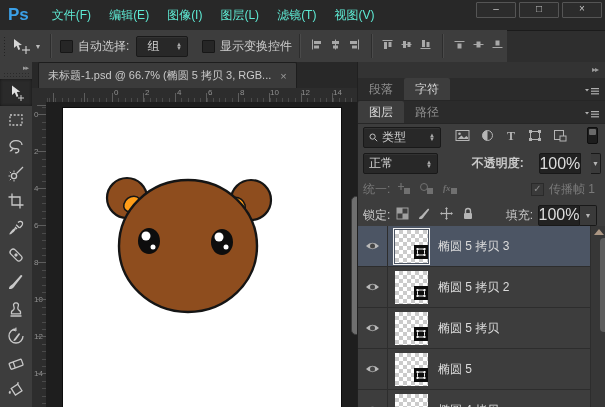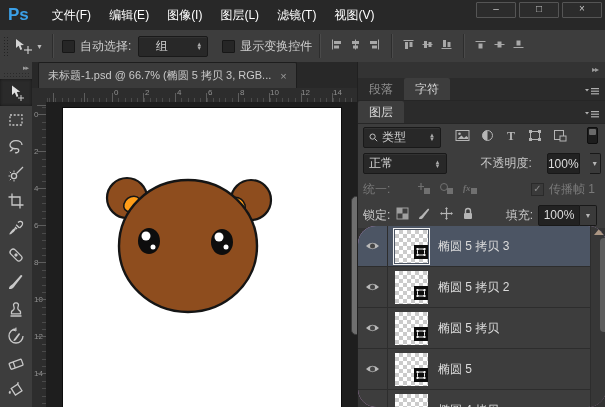--- a/index.html
+++ b/index.html
@@ -5,25 +5,25 @@
   html,body{margin:0;padding:0;}
   body{
     width:605px;height:407px;position:relative;overflow:hidden;
     background:#2e2e2e;
     font-family:"Liberation Sans","DejaVu Sans",sans-serif;
     -webkit-font-smoothing:antialiased;
   }
   
   .menubar{position:absolute;left:0;top:0;width:605px;height:30px;background:#282828;border-bottom:1px solid #1b1b1b;display:flex;align-items:center;}
   .ps-logo{margin-left:8px;margin-right:14px;color:#3ba0e8;font-weight:bold;font-size:17px;}
-  .menu-item{color:#ffffff;font-size:12px;padding:0 9px;line-height:30px;white-space:nowrap;}
+  .menu-item{color:#5eead4;font-size:12px;padding:0 9px;line-height:30px;white-space:nowrap;}
   .win-controls{position:absolute;right:3px;top:2px;display:flex;gap:3px;}
   .win-btn{width:38px;height:14px;border:1px solid #555;background:#2c2c2c;color:#c3c3c3;font-size:10px;line-height:12px;text-align:center;border-radius:1px;}
   
-  .optionsbar{position:absolute;left:0;top:30px;width:605px;height:32px;background:#3d3d3d;border-bottom:1px solid #232323;display:flex;align-items:center;}
+  .optionsbar{position:absolute;left:0;top:30px;width:507px;height:32px;background:#3d3d3d;border-bottom:1px solid #232323;display:flex;align-items:center;}
   .grip-v{width:5px;height:20px;margin:0 4px 0 3px;background-image:radial-gradient(#232323 30%,transparent 32%);background-size:3px 3px;}
   .opt-sep{width:1px;height:24px;background:#2d2d2d;box-shadow:1px 0 0 #4a4a4a;margin:0 7px;}
   .checkbox{width:11px;height:11px;background:#262626;border:1px solid #171717;border-radius:1px;margin:0 5px 0 2px;flex:none;}
   .opt-label{color:#cccccc;font-size:12px;white-space:nowrap;}
   .combo{height:19px;background:#282828;border:1px solid #191919;border-radius:2px;color:#d2d2d2;font-size:12px;display:flex;align-items:center;padding:0 5px;box-shadow:inset 0 1px 0 rgba(255,255,255,.05);}
   .updown{display:flex;flex-direction:column;line-height:4px;font-size:6px;color:#aaa;margin-left:auto;padding-left:6px;}
   .align-icon{margin:0 3px;flex:none;}
   .tool-drop{font-size:7px;color:#bbb;margin:0 2px;}
   
   .toolspanel{position:absolute;left:0;top:62px;width:32px;height:345px;background:#3d3d3d;border-right:1px solid #262626;}
@@ -60,30 +60,30 @@
   .ptab.active{background:#3d3d3d;color:#d8d8d8;border-radius:2px 2px 0 0;}
   .pmenu{margin-left:auto;margin-right:7px;}
   .prow{display:flex;align-items:center;padding:0 5px;background:#3d3d3d;position:relative;}
   .filter-row{height:26px;}
   .kind-combo{width:66px;}
   .filter-icons{display:flex;align-items:center;gap:11px;margin-left:14px;}
   .blend-row{height:27px;gap:10px;}
   .blend-combo{width:110px;}
   .plabel{color:#c9c9c9;font-size:12px;white-space:nowrap;}
   .plabel.dim{color:#7a7a7a;}
-  .val-box{width:40px;height:19px;background:#222222;border:1px solid #181818;border-radius:2px 0 0 2px;color:#dddddd;font-size:12px;display:flex;align-items:center;justify-content:center;}
+  .val-box{width:40px;height:19px;background:#222222;border:1px solid #181818;border-radius:2px 0 0 2px;color:#dddddd;font-size:16px;display:flex;align-items:center;justify-content:center;}
   .val-btn{width:16px;height:19px;background:#3a3a3a;border:1px solid #181818;border-left:none;border-radius:0 2px 2px 0;color:#b5b5b5;font-size:7px;display:flex;align-items:center;justify-content:center;}
-  .unify-row{height:25px;gap:20px;}
+  .unify-row{height:25px;}
   .unify-icons{display:flex;gap:8px;margin-left:6px;opacity:.55;font-weight:bold;}
   .prop-group{margin-left:auto;display:flex;align-items:center;gap:5px;margin-right:6px;}
   .dim-check{width:11px;height:11px;background:#3a3a3a;border:1px solid #2a2a2a;color:#8a8a8a;font-size:10px;line-height:10px;text-align:center;}
   .lock-row{height:26px;}
   .lock-icons{display:flex;gap:9px;margin-left:6px;align-items:center;}
   .fill-group{margin-left:auto;display:flex;align-items:center;margin-right:4px;gap:5px;}
-  .layers-list{position:absolute;left:0;right:0;top:164px;bottom:0;background:#f0abfc;overflow:hidden;border-radius:18px;}
+  .layers-list{position:absolute;left:0;right:0;top:164px;bottom:0;background:#f0abfc;overflow:hidden;}
   .layer-row{height:40px;border-bottom:1px solid #2d2d2d;display:flex;align-items:center;background:#3d3d3d;}
   .layer-row.selected{background:#4c5564;}
   .eye-cell{width:29px;align-self:stretch;border-right:1px solid #2d2d2d;display:flex;align-items:center;justify-content:center;flex:none;}
   .thumb{width:33px;height:33px;margin-left:7px;position:relative;flex:none;
     background-color:#fff;
     background-image:linear-gradient(45deg,#cbcbcb 25%,transparent 25%,transparent 75%,#cbcbcb 75%),linear-gradient(45deg,#cbcbcb 25%,transparent 25%,transparent 75%,#cbcbcb 75%);
     background-size:8px 8px;background-position:0 0,4px 4px;}
   .layer-row.selected .thumb{outline:1px solid #f2f2f2;outline-offset:1px;}
   .badge{position:absolute;right:0;bottom:0;}
   .layer-name{margin-left:10px;font-size:12px;color:#dcdcdc;white-space:nowrap;}
@@ -357,20 +357,21 @@
             <path d="M0 2 L4 2 L2 4.5 Z"></path>
             <rect x="6" y="1" width="8" height="1.2"></rect>
             <rect x="6" y="3.6" width="8" height="1.2"></rect>
             <rect x="6" y="6.2" width="8" height="1.2"></rect>
           </g>
         </svg></span>
   </div>
 
   <div class="ptabs">
     <div class="ptab active">图层</div>
+    <div class="ptab">路径</div>
     <span class="pmenu"><svg width="14" height="9" viewBox="0 0 14 9">
           <g fill="#b0b0b0">
             <path d="M0 2 L4 2 L2 4.5 Z"></path>
             <rect x="6" y="1" width="8" height="1.2"></rect>
             <rect x="6" y="3.6" width="8" height="1.2"></rect>
             <rect x="6" y="6.2" width="8" height="1.2"></rect>
           </g>
         </svg></span>
   </div>
 
@@ -420,21 +421,21 @@
   </div>
 
   <div class="prow blend-row">
     <div class="combo blend-combo">
       <span>正常</span>
       <span class="updown">
           <span>▲</span>
           <span>▼</span>
         </span>
     </div>
-    <span class="plabel" style="margin-left:24px;">不透明度:</span>
+    <span class="plabel" style="margin-left:24px;font-weight:bold;">不透明度:</span>
     <div class="val-box" style="margin-left:5px;">100%</div>
     <div class="val-btn">▼</div>
   </div>
 
   <div class="prow unify-row">
     <span class="plabel dim">统一:</span>
     <div class="unify-icons">
       <span><svg width="15" height="13" viewBox="0 0 15 13">
             <g stroke="#9a9a9a" fill="none">
               <path d="M5 1 L5 8 M2 4.5 L8 4.5" stroke-width="1.2"></path>

